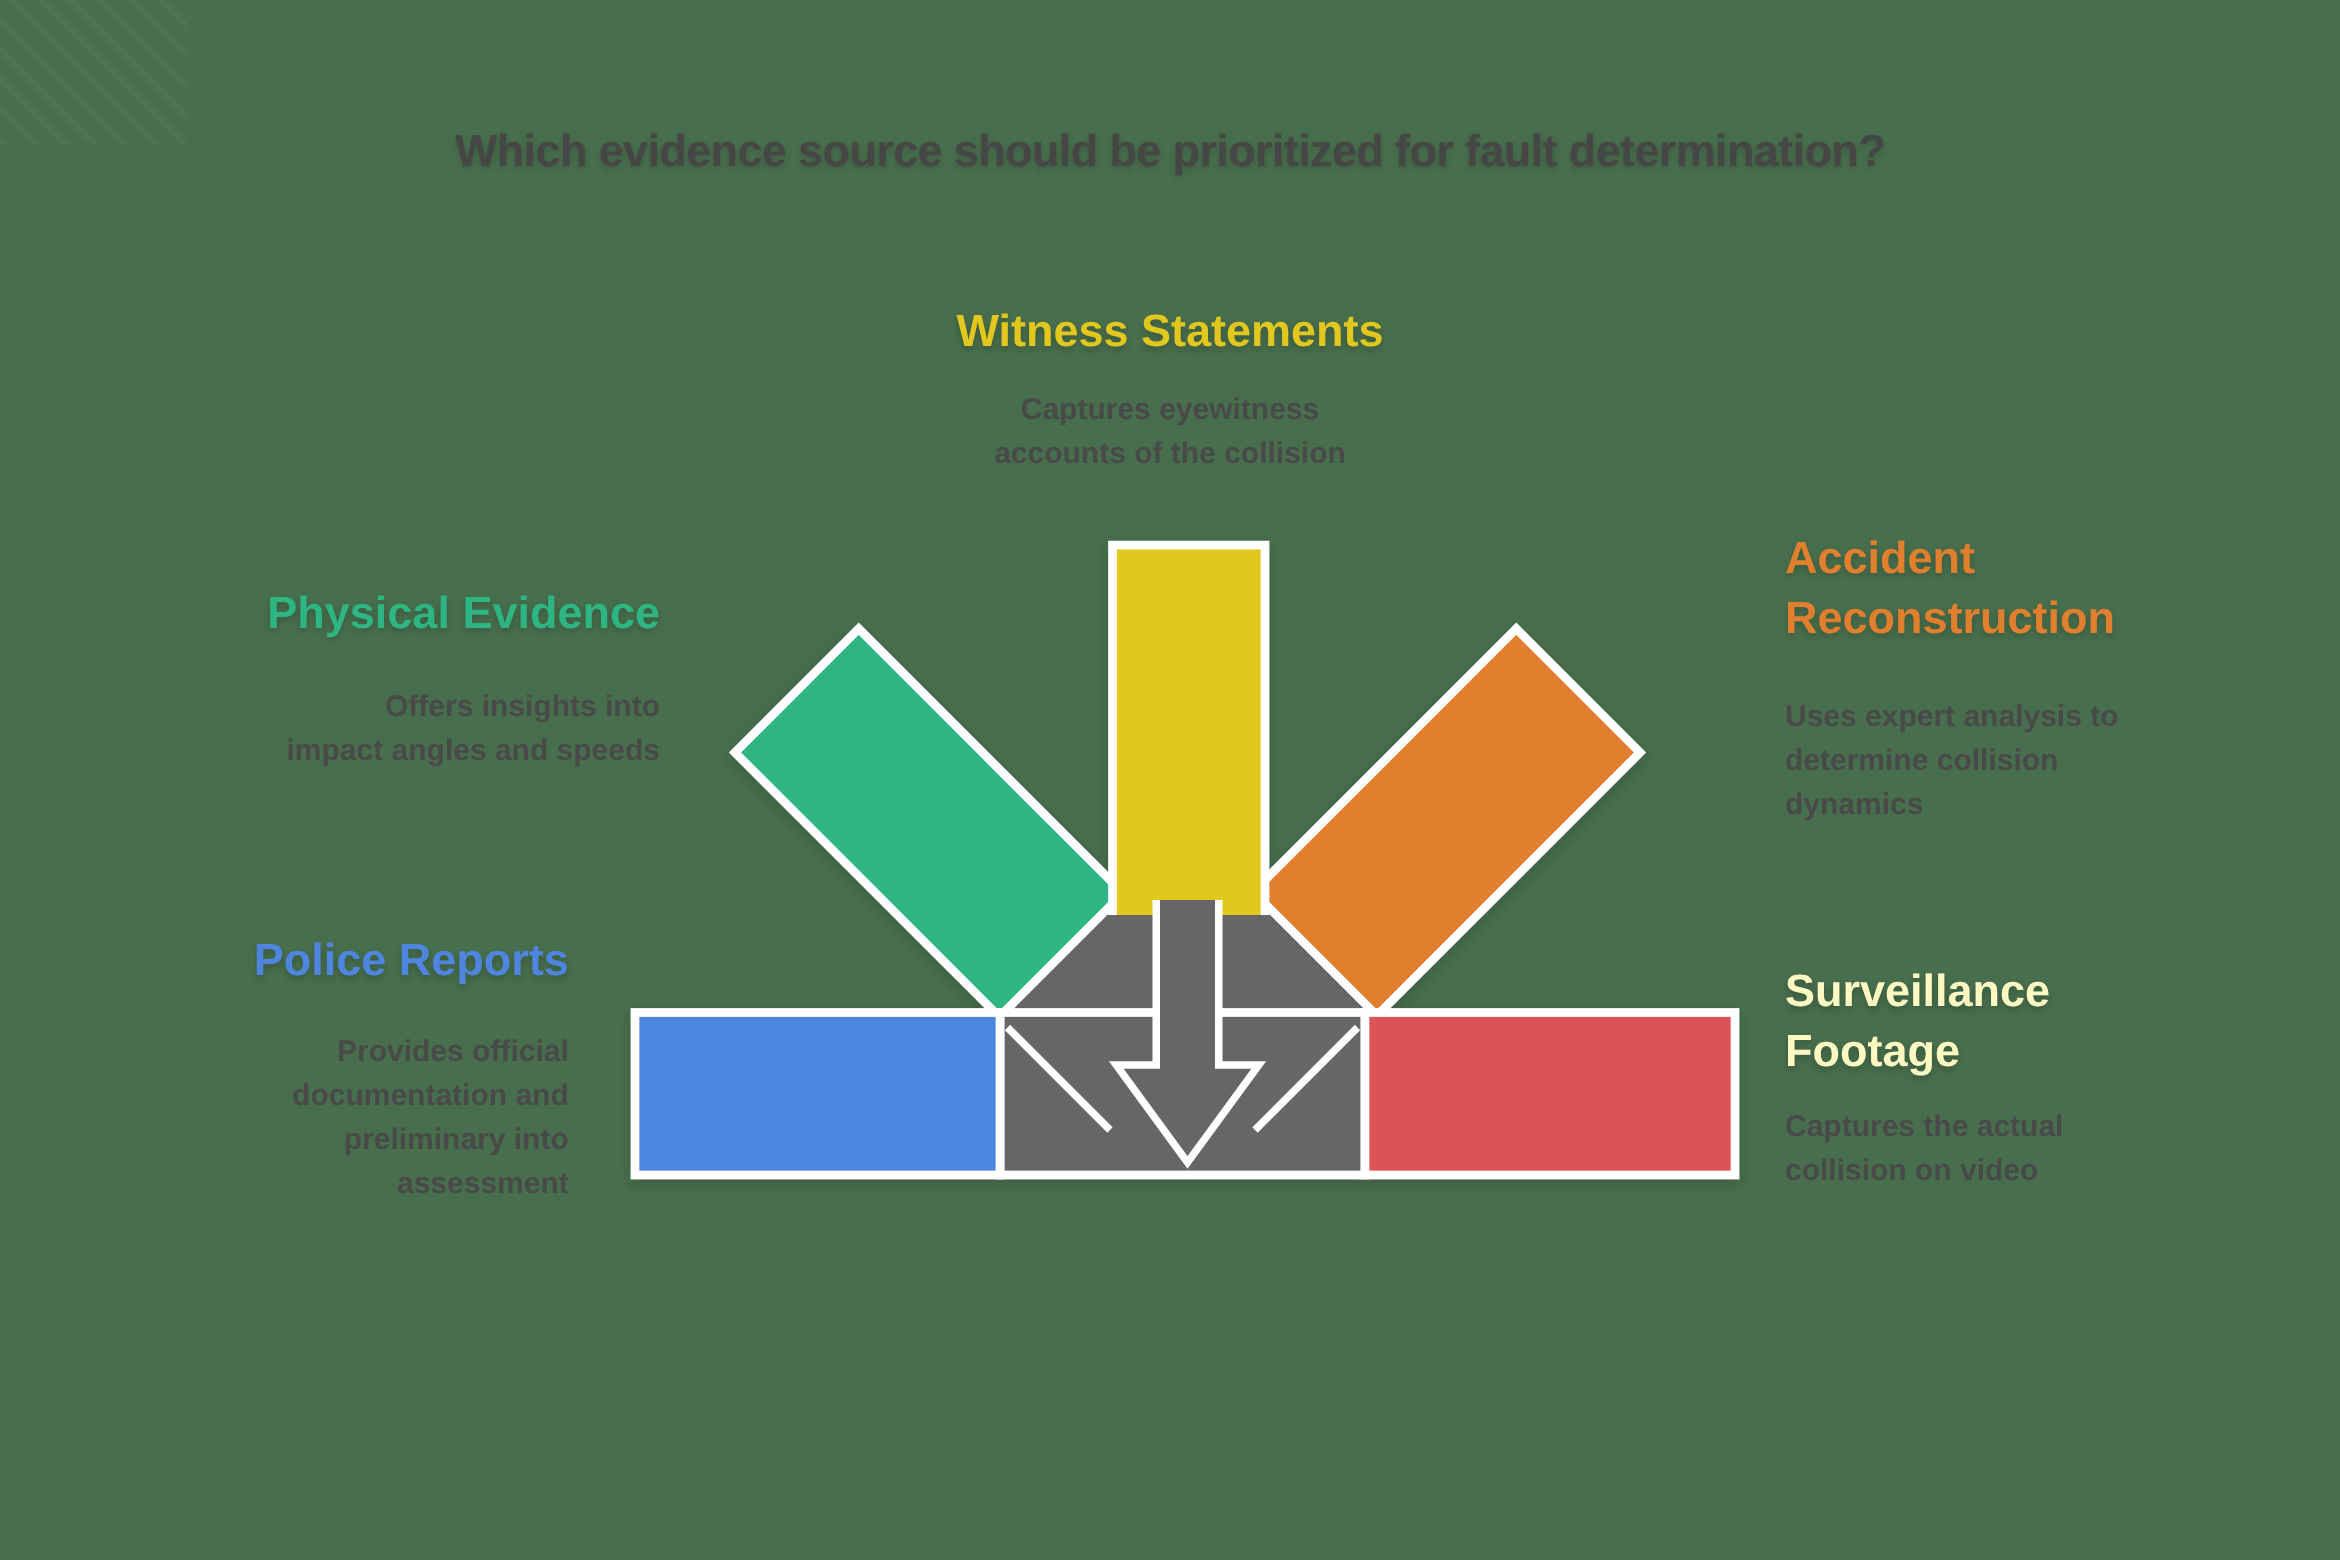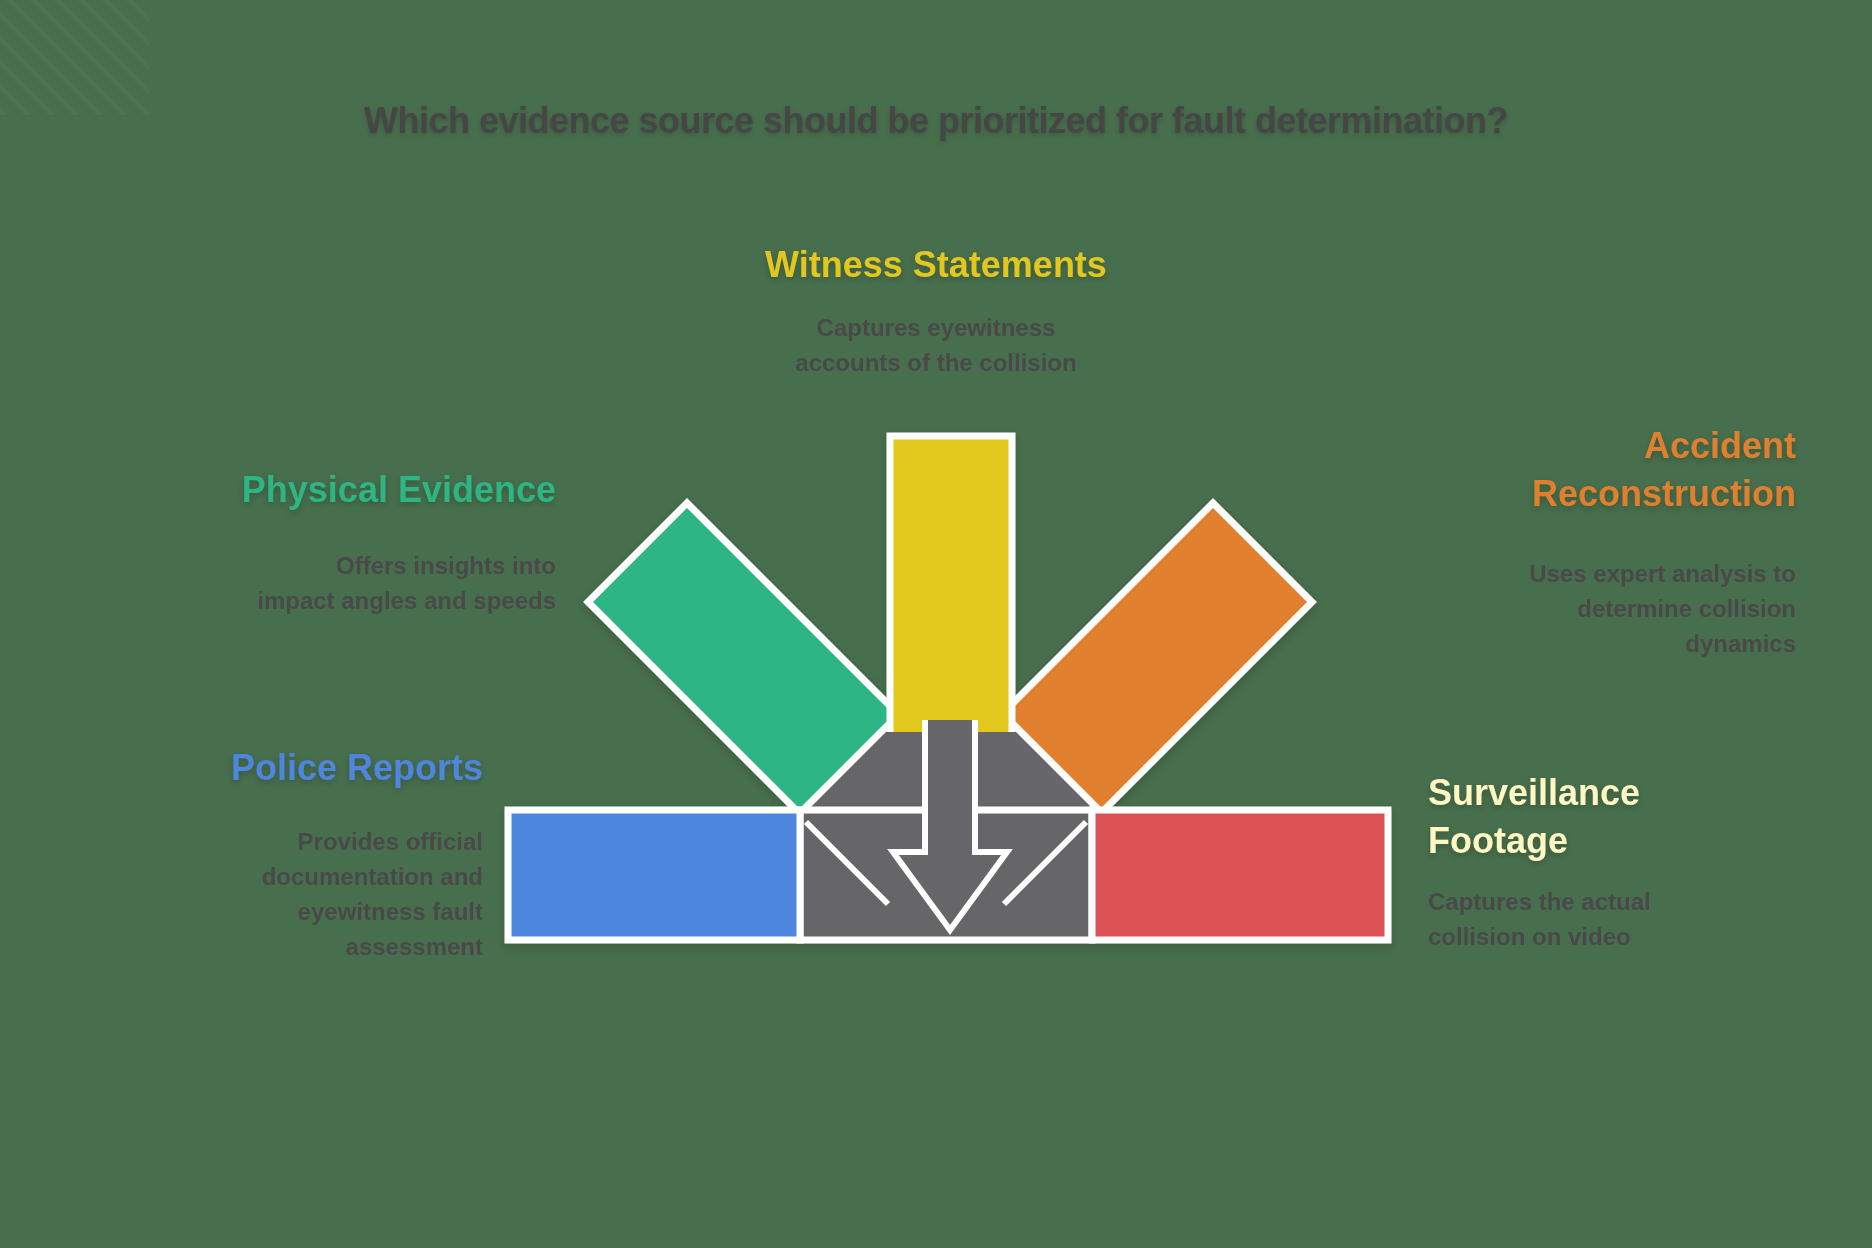--- a/index.html
+++ b/index.html
@@ -5,32 +5,32 @@
   html,body{margin:0;padding:0;}
   body{background:#486f4d;font-family:"Liberation Sans","DejaVu Sans",sans-serif;}
   #stage{position:relative;width:1872px;height:1248px;background:#486f4d;overflow:hidden;}
   .abs{position:absolute;}
   #title{left:0;top:100px;width:1872px;text-align:center;font-size:36px;font-weight:800;
          letter-spacing:-0.5px;color:#464646;text-shadow:0 2px 5px rgba(0,0,0,0.18);}
   .label{font-weight:800;font-size:36px;line-height:48px;white-space:pre-line;
          text-shadow:0 3px 6px rgba(0,0,0,0.22);}
   .desc{font-weight:600;font-size:24px;line-height:35px;color:#494949;white-space:pre-line;}
   .center{text-align:center;}
-  .right{text-align:right;margin-left:28px;}
+  .right{text-align:right;}
   .left{text-align:left;}
   #witness-label,#witness-desc{left:0;width:1872px;}
   #witness-label{top:241px;}
   #witness-desc{top:310px;}
   #physical-label,#physical-desc{left:0;width:528px;}
   #physical-label{top:466px;}
   #physical-desc{top:548px;}
   #police-label,#police-desc{left:0;width:455px;}
   #police-label{top:744px;}
   #police-desc{top:824px;}
-  #accident-label,#accident-desc{left:1356px;width:440px;text-align:right;}
+  #accident-label,#accident-desc{left:1428px;width:440px;}
   #accident-label{top:422px;}
   #accident-desc{top:556px;}
   #surveillance-label,#surveillance-desc{left:1428px;width:420px;}
   #surveillance-label{top:769px;}
   #surveillance-desc{top:884px;}
   #corner-texture{left:0;top:0;width:150px;height:115px;opacity:.5;
     background:repeating-linear-gradient(45deg,rgba(255,255,255,0.06) 0 5px,rgba(255,255,255,0) 5px 17px);}
   svg{position:absolute;left:0;top:0;}
 </style>
 </head>
@@ -81,21 +81,21 @@
 
   <div id="accident-label" class="abs label left" style="color: rgb(224, 128, 46);">Accident
 Reconstruction</div>
   <div id="accident-desc" class="abs desc left">Uses expert analysis to
 determine collision
 dynamics</div>
 
   <div id="police-label" class="abs label right" style="color: rgb(78, 134, 223);">Police Reports</div>
   <div id="police-desc" class="abs desc right">Provides official
 documentation and
-eyewitness fault
+preliminary into
 assessment</div>
 
   <div id="surveillance-label" class="abs label left" style="color: #fef9c3;">Surveillance
 Footage</div>
   <div id="surveillance-desc" class="abs desc left">Captures the actual
 collision on video</div>
 
 </div>
 
 </body></html>

